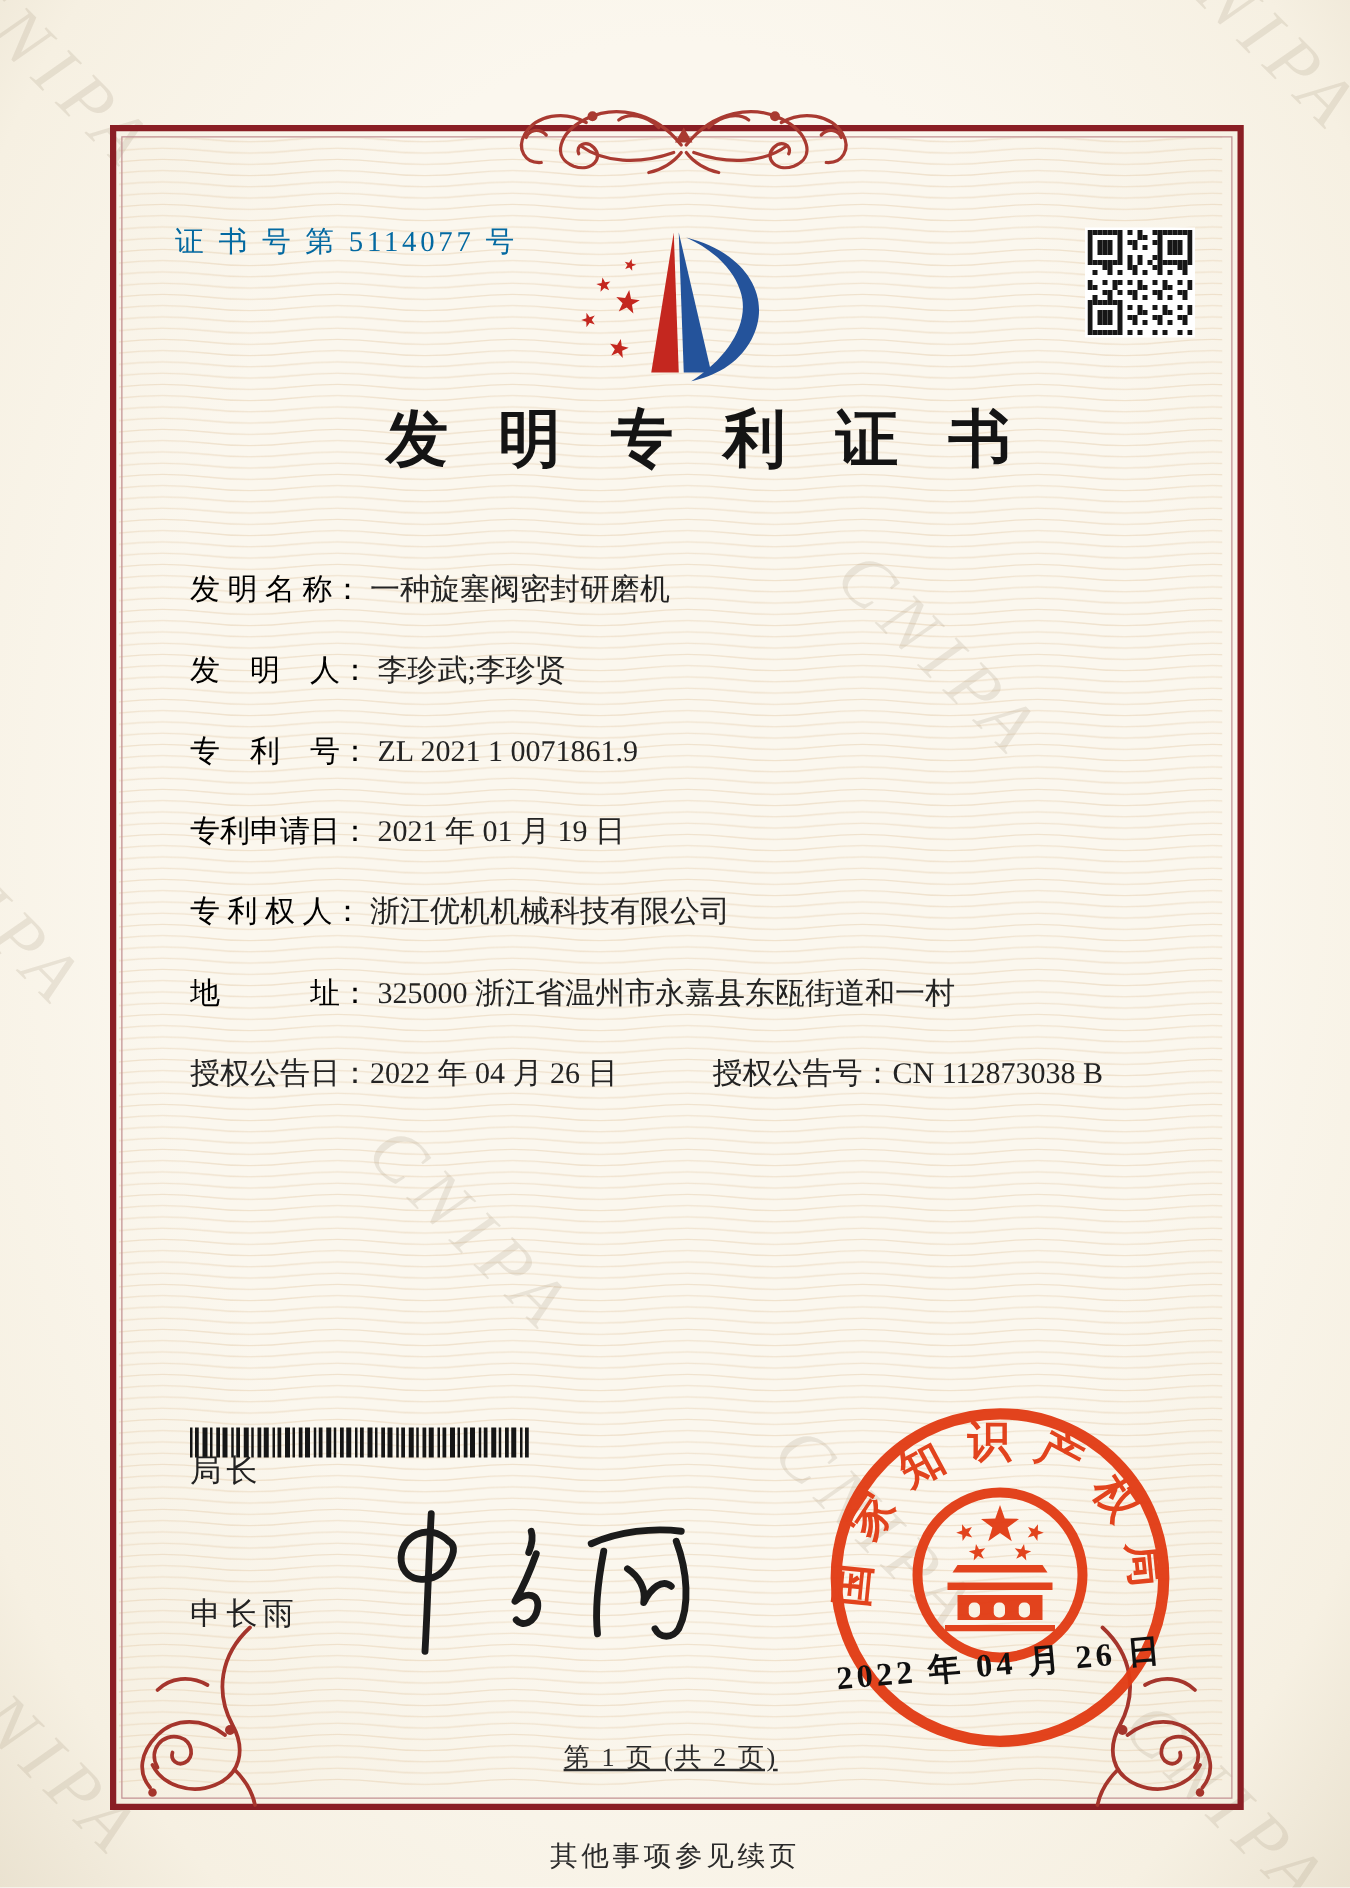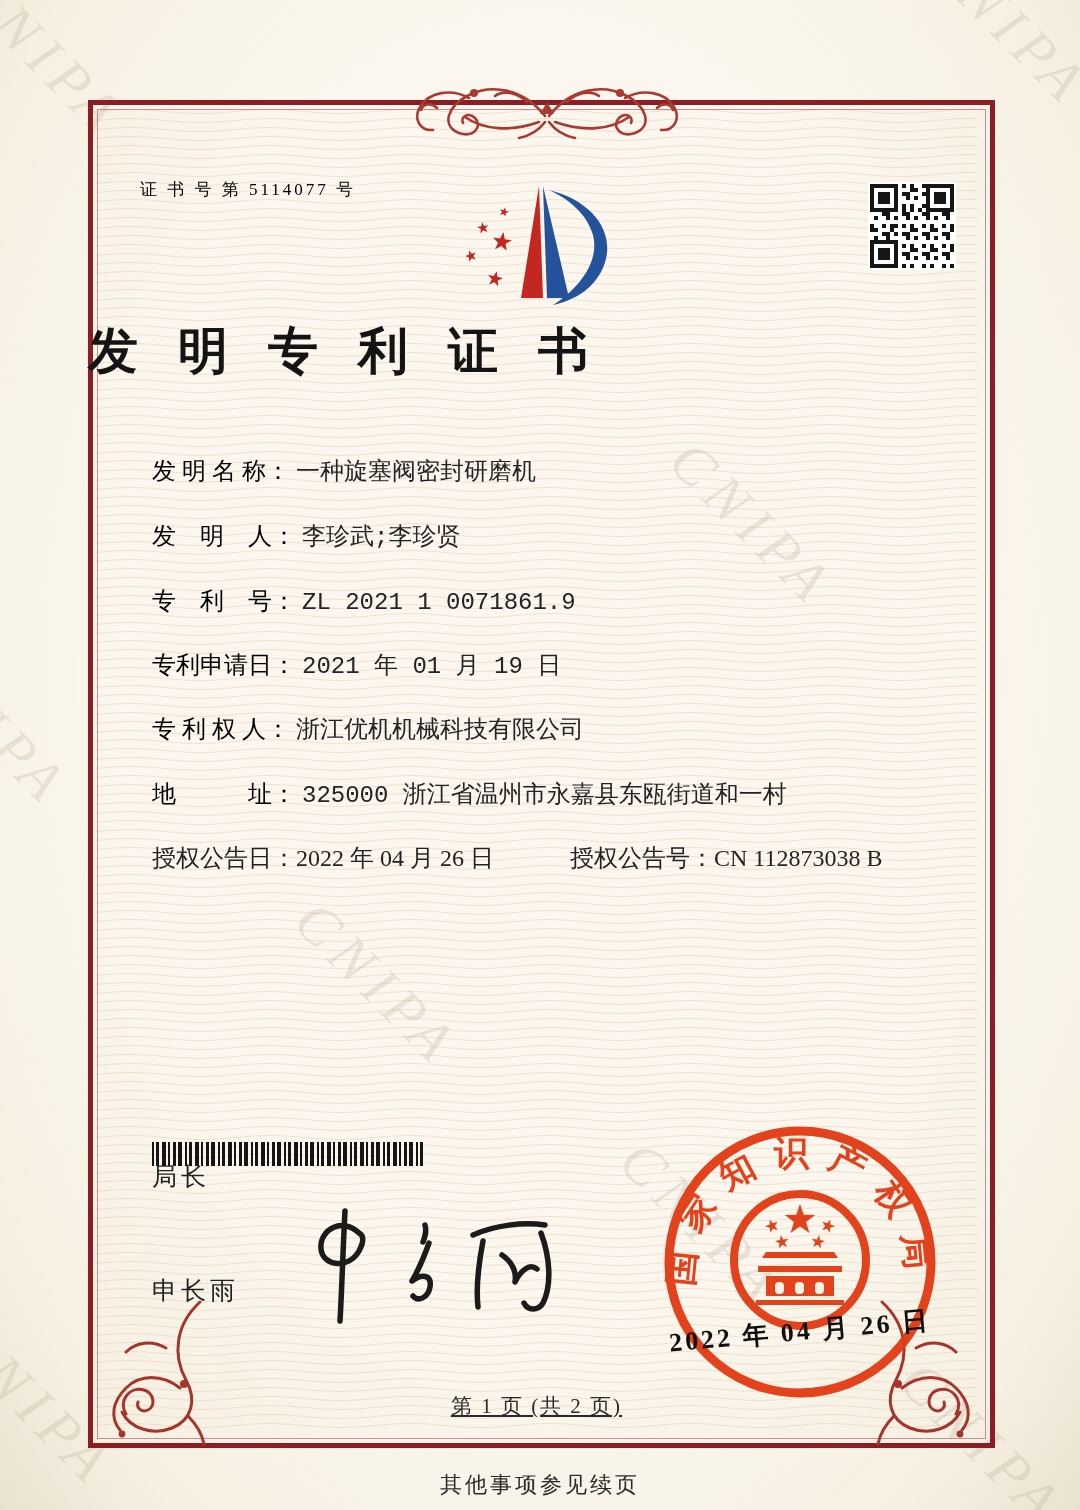--- a/index.html
+++ b/index.html
@@ -22,29 +22,29 @@
   }
   .wm1{left:-60px;top:20px;}
   .wm2{left:905px;top:-10px;}
   .wm3{left:650px;top:490px;}
   .wm4{left:-115px;top:690px;}
   .wm5{left:275px;top:950px;}
   .wm6{left:600px;top:1190px;}
   .wm7{left:-70px;top:1370px;}
   .wm8{left:880px;top:1410px;}
   
-  .cert-no{left:140px;top:178px;font-size:17px;color:#000000;letter-spacing:3px;z-index:3;}
+  .cert-no{left:140px;top:178px;font-size:23px;color:#0369a1;letter-spacing:3px;z-index:3;}
   .logo{left:455px;top:176px;z-index:3;}
   .qr{left:868px;top:182px;z-index:3;background:#fff;padding:2px;}
-  .title-wrap{left:88px;top:318px;width:897px;text-align:left;z-index:3;}
+  .title-wrap{left:88px;top:318px;width:897px;text-align:center;z-index:3;padding-left:22px;}
   .title{font-size:50px;font-weight:bold;color:#141414;letter-spacing:40px;margin-right:-40px;}
   
   .row{left:152px;width:780px;font-size:24px;color:#232323;z-index:3;white-space:nowrap;}
   .row .lab{color:#000000;}
-  .row .val{margin-left:6px;font-family:Liberation Mono, monospace;}
+  .row .val{margin-left:6px;}
   .r1{top:455px;} .r2{top:520px;} .r3{top:585px;} .r4{top:649px;} .r5{top:713px;} .r6{top:778px;}
   .grant{top:842px;left:152px;width:800px;font-size:24px;color:#232323;z-index:3;white-space:nowrap;}
   .grant .col2{margin-left:76px;}
   
   .paras{left:150px;top:890px;width:782px;z-index:3;font-size:23.5px;color:#2a2a2a;line-height:41px;text-align:justify;}
   .paras p{margin:0;text-indent:2em;}
   
   .barcode{left:152px;top:1142px;width:280px;height:24px;z-index:3;display:flex;align-items:stretch;}
   .barcode div{background:#151515;height:100%;}
   

